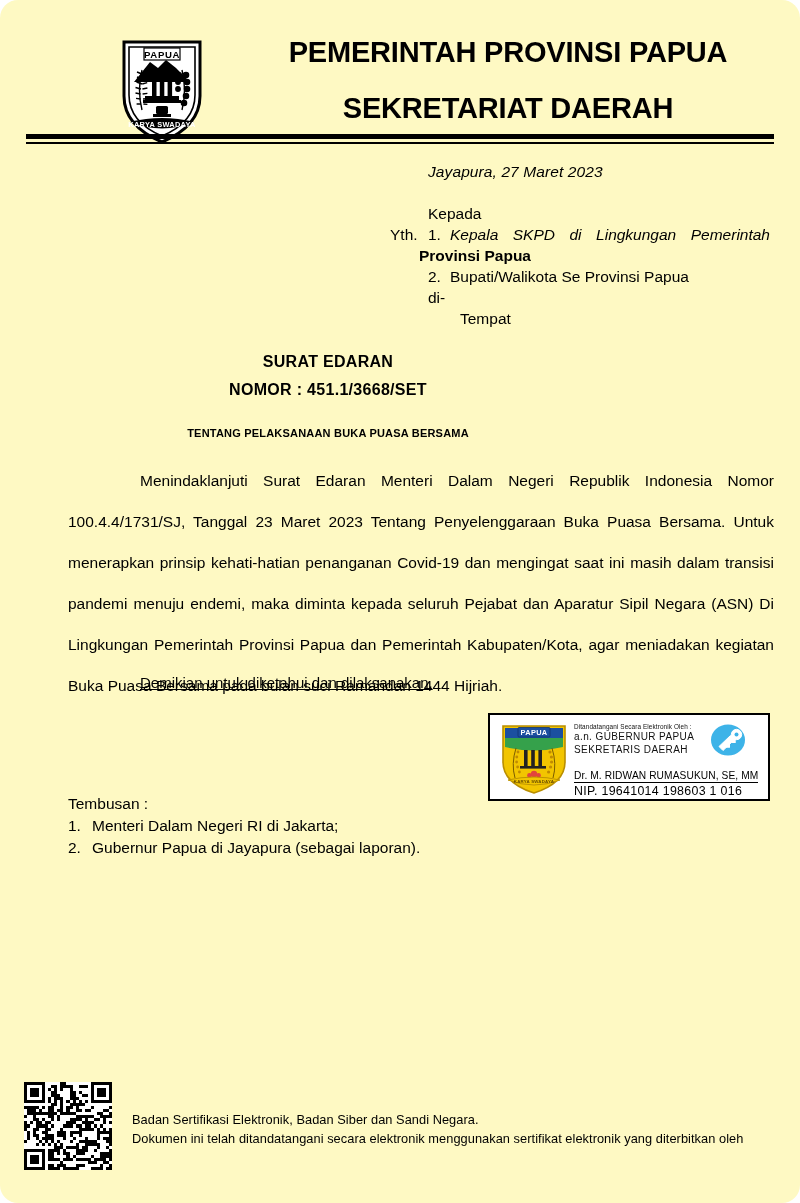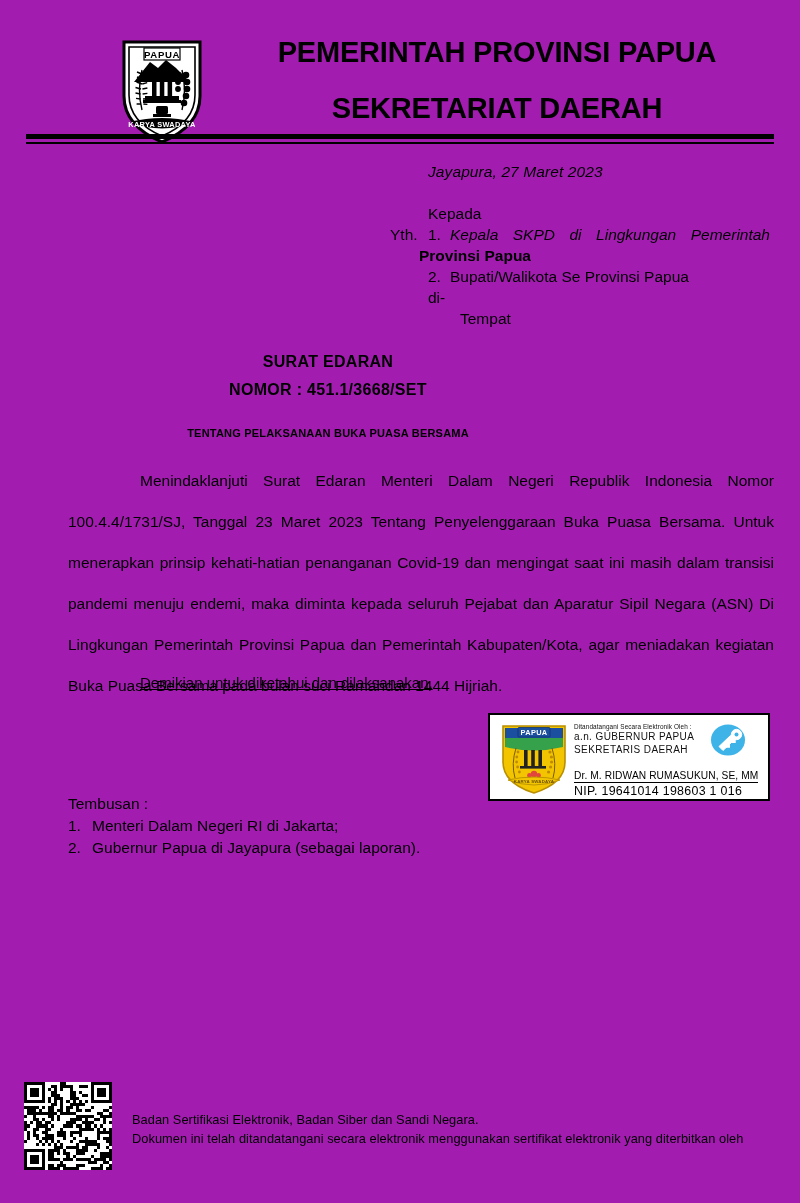--- a/index.html
+++ b/index.html
@@ -2,26 +2,26 @@
 <html><head>
 <meta charset="utf-8">
 <style>
   html,body{margin:0;padding:0;background:#fff;}
   body{
     width:800px;height:1203px;position:relative;
     font-family:"Liberation Sans","DejaVu Sans",sans-serif;
     color:#000;
     -webkit-font-smoothing:antialiased;
   }
-  .page{position:absolute;inset:0;background:#a21caf;overflow:hidden;}
+  .page{position:absolute;inset:0;background:#fef9c3;overflow:hidden;border-radius:18px;}
 
   
   .header{position:absolute;left:0;top:14px;width:800px;height:120px;}
   .kop-logo{position:absolute;left:112px;top:20px;width:100px;height:112px;}
-  .kop-title{position:absolute;left:217px;top:0px;width:560px;text-align:center;}
+  .kop-title{position:absolute;left:228px;top:0px;width:560px;text-align:center;}
   .kop-line1{font-size:29px;font-weight:bold;letter-spacing:-0.2px;line-height:1.0;
              padding-top:24px;white-space:nowrap;}
   .kop-line2{font-size:29px;font-weight:bold;letter-spacing:-0.2px;line-height:1.0;
              padding-top:27px;white-space:nowrap;}
 
   .rule-thick{position:absolute;left:26px;top:134px;width:748px;height:5px;background:#000;}
   .rule-thin{position:absolute;left:26px;top:142px;width:748px;height:1.5px;background:#000;}
 
   
   .dateline{position:absolute;left:428px;top:163px;font-size:15.5px;letter-spacing:0.1px;font-style:italic;}

